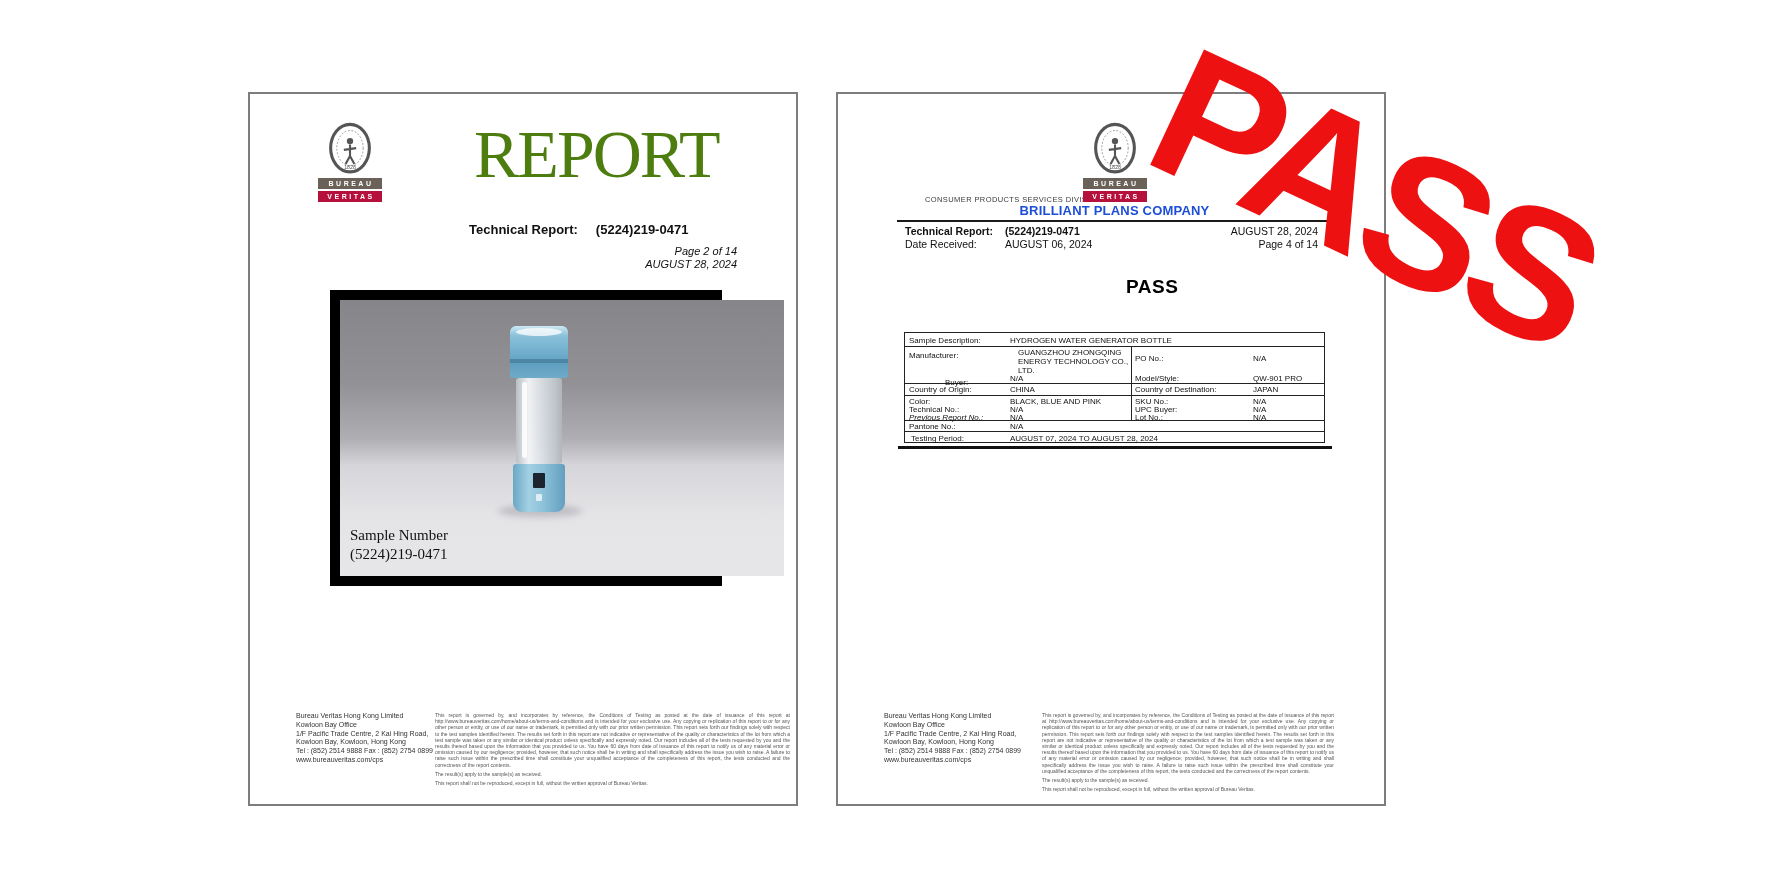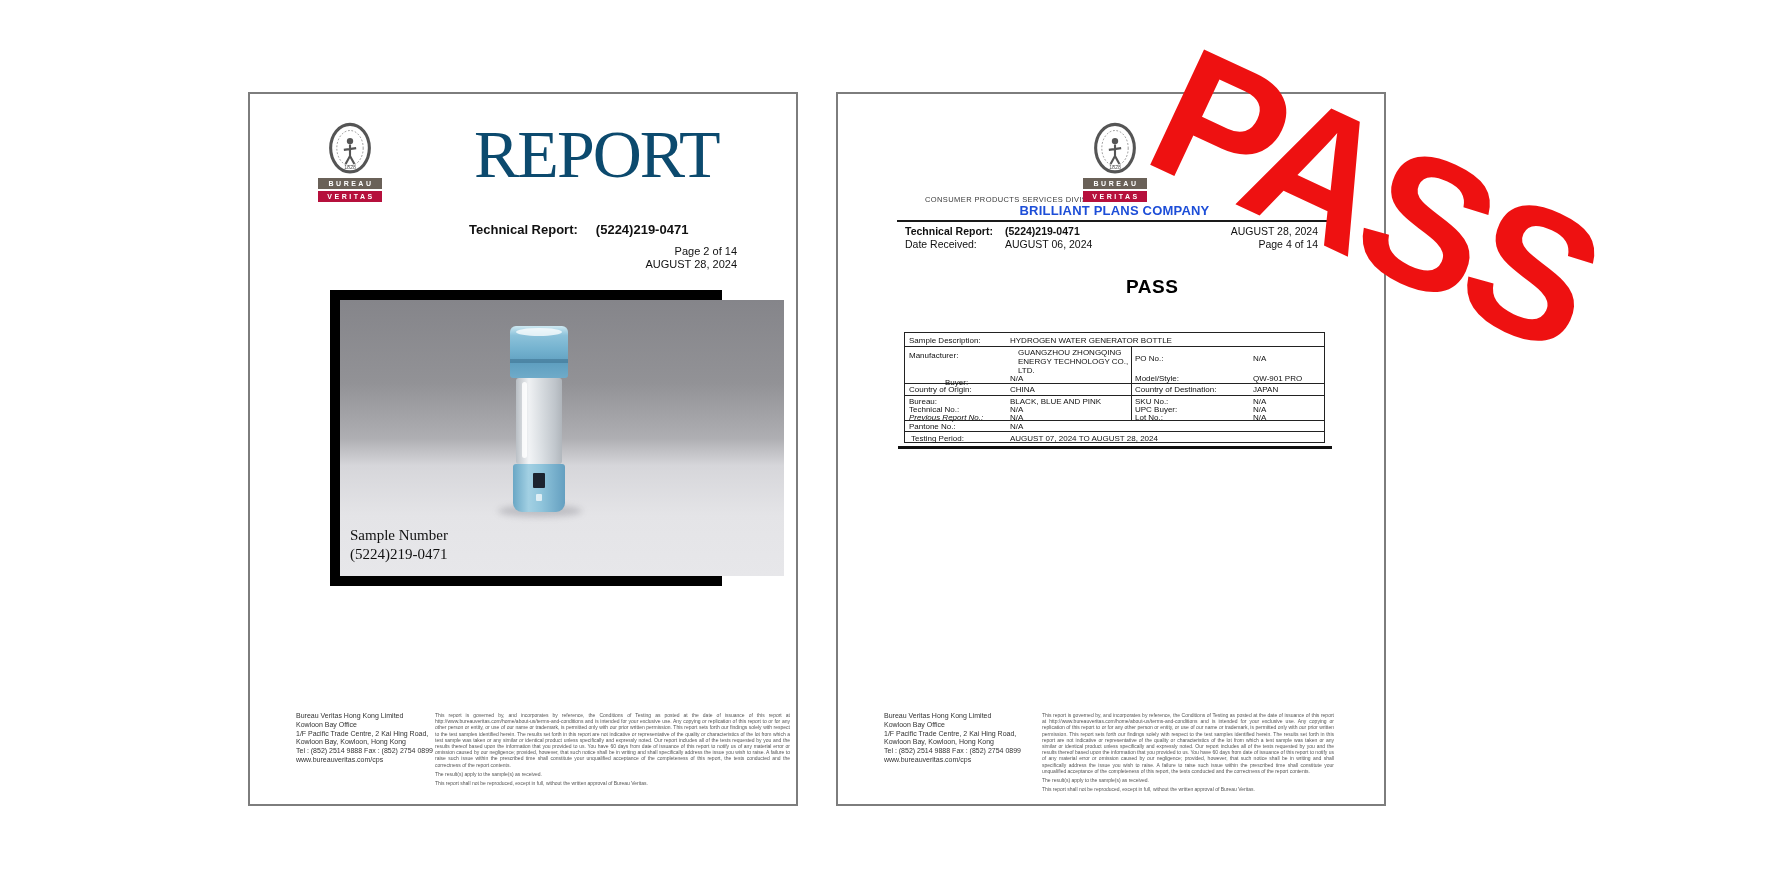--- a/index.html
+++ b/index.html
@@ -17,24 +17,24 @@
   .bv-logo-left  { left:68px; }
   .bv-logo-right { left:245px; }
   .bv-emblem { width:44px; height:54px; }
   .bv-box { width:64px; height:11px; margin-top:2px; color:#fff; font-size:7px; font-weight:bold;
             letter-spacing:2.5px; text-align:center; line-height:11px; padding-left:2px; }
   .bv-bureau  { background:#6a6158; }
   .bv-veritas { background:#b6103c; }
 
   
   .report-title { position:absolute; left:224px; top:26px; font-family:"Liberation Serif", serif;
-                  font-size:68px; letter-spacing:-2px; color:#0c4a6e; line-height:1; }
+                  font-size:68px; letter-spacing:-2px; color:#4d7c0f; line-height:1; }
   .tr-line { position:absolute; left:219px; top:128px; font-size:13px; font-weight:bold; color:#111; }
   .tr-line .tr-val { margin-left:18px; }
-  .page-meta { position:absolute; right:59px; top:151px; text-align:right; font-size:11px; color:#111; line-height:13px; }
+  .page-meta { position:absolute; right:59px; top:151px; text-align:right; font-size:11px; color:#111; line-height:13px;font-style:italic; }
 
   .photo-frame { position:absolute; left:80px; top:196px; width:392px; height:296px;
                  border:10px solid #000; background:#000; }
   .photo { position:relative; width:444px; height:276px; overflow:hidden;
            background:linear-gradient(180deg,#85858a 0%, #929296 30%, #aeaeb2 50%, #d6d6da 60%, #e4e4e7 78%, #e7e7ea 100%); }
   .bottle { position:absolute; left:170px; top:26px; width:58px; height:186px; }
   .bottle .cap { position:absolute; left:0; top:0; width:58px; height:52px; border-radius:6px 6px 3px 3px;
                  background:linear-gradient(180deg,#cfe9f2 0%, #8cc2da 18%, #74b2cf 45%, #5f9fc0 72%, #6fabc9 100%); }
   .bottle .cap::after { content:""; position:absolute; left:0; top:33px; width:58px; height:4px; background:rgba(50,100,130,.45); }
   .bottle .cap::before { content:""; position:absolute; left:6px; top:2px; width:46px; height:8px; border-radius:50%;
@@ -191,21 +191,21 @@
       <span style="left:4px; top:45px;padding-left:36px;">Buyer:</span>
       <span style="left:105px; top:41px;">N/A</span>
       <span style="left:230px; top:41px;">Model/Style:</span>
       <span style="left:348px; top:41px;">QW-901 PRO</span>
 
       <span style="left:4px; top:52px;">Country of Origin:</span>
       <span style="left:105px; top:52px;">CHINA</span>
       <span style="left:230px; top:52px;">Country of Destination:</span>
       <span style="left:348px; top:52px;">JAPAN</span>
 
-      <span style="left:4px; top:64px;">Bureau:</span>
+      <span style="left:4px; top:64px;">Color:</span>
       <span style="left:105px; top:64px;">BLACK, BLUE AND PINK</span>
       <span style="left:230px; top:64px;">SKU No.:</span>
       <span style="left:348px; top:64px;">N/A</span>
       <span style="left:4px; top:72px;">Technical No.:</span>
       <span style="left:105px; top:72px;">N/A</span>
       <span style="left:230px; top:72px;">UPC Buyer:</span>
       <span style="left:348px; top:72px;">N/A</span>
       <span style="left:4px; top:80px;font-style:italic;">Previous Report No.:</span>
       <span style="left:105px; top:80px;">N/A</span>
       <span style="left:230px; top:80px;">Lot No.:</span>

